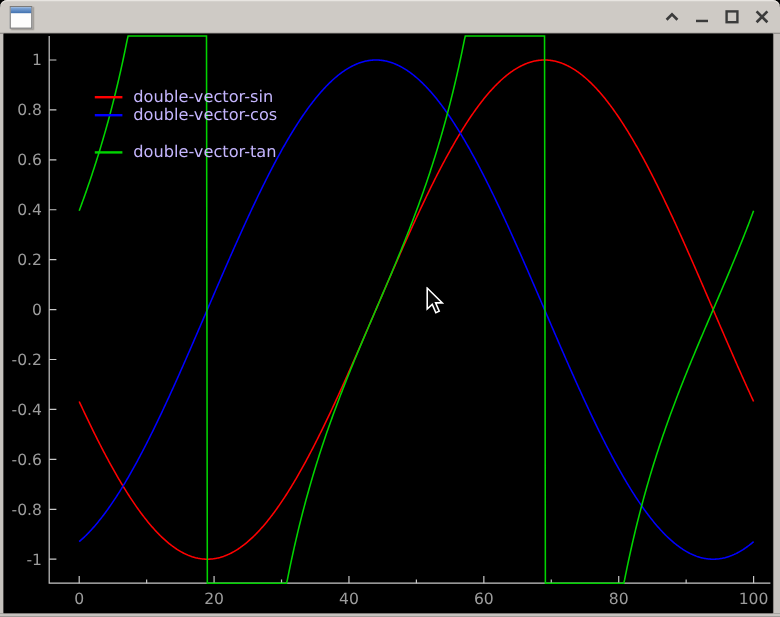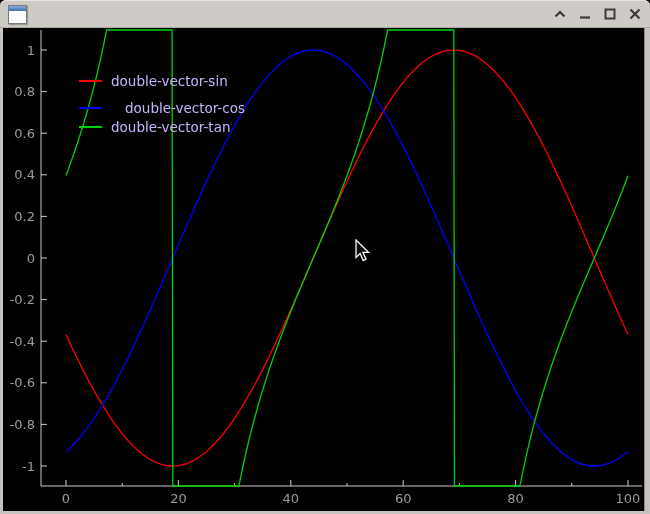--- a/index.html
+++ b/index.html
@@ -113,21 +113,21 @@
           <path d="M63.00,423.39L63.70,422.78L64.41,422.16L65.11,421.53L65.81,420.89L66.51,420.23L67.22,419.57L67.92,418.89L68.62,418.20L69.32,417.50L70.03,416.78L70.73,416.06L71.43,415.32L72.13,414.57L72.84,413.82L73.54,413.05L74.24,412.26L74.94,411.47L75.64,410.67L76.35,409.85L77.05,409.03L77.75,408.19L78.45,407.34L79.16,406.48L79.86,405.61L80.56,404.73L81.27,403.84L81.97,402.94L82.67,402.02L83.37,401.10L84.08,400.17L84.78,399.22L85.48,398.27L86.18,397.30L86.89,396.33L87.59,395.34L88.29,394.34L88.99,393.34L89.69,392.32L90.40,391.29L91.10,390.26L91.80,389.21L92.50,388.15L93.21,387.09L93.91,386.01L94.61,384.93L95.31,383.83L96.02,382.73L96.72,381.62L97.42,380.49L98.13,379.36L98.83,378.22L99.53,377.07L100.23,375.91L100.94,374.74L101.64,373.56L102.34,372.38L103.04,371.18L103.75,369.98L104.45,368.76L105.15,367.54L105.85,366.31L106.56,365.07L107.26,363.83L107.96,362.57L108.66,361.31L109.37,360.04L110.07,358.76L110.77,357.47L111.47,356.18L112.18,354.88L112.88,353.57L113.58,352.25L114.28,350.92L114.98,349.59L115.69,348.25L116.39,346.90L117.09,345.55L117.80,344.19L118.50,342.82L119.20,341.44L119.90,340.06L120.61,338.67L121.31,337.27L122.01,335.87L122.71,334.46L123.41,333.04L124.12,331.62L124.82,330.19L125.52,328.76L126.22,327.32L126.93,325.87L127.63,324.42L128.33,322.96L129.03,321.50L129.74,320.03L130.44,318.55L131.14,317.07L131.84,315.58L132.55,314.09L133.25,312.60L133.95,311.09L134.66,309.59L135.36,308.08L136.06,306.56L136.76,305.04L137.47,303.51L138.17,301.98L138.87,300.45L139.57,298.91L140.28,297.36L140.98,295.82L141.68,294.26L142.38,292.71L143.09,291.15L143.79,289.59L144.49,288.02L145.19,286.45L145.89,284.87L146.60,283.30L147.30,281.72L148.00,280.13L148.70,278.55L149.41,276.96L150.11,275.36L150.81,273.77L151.51,272.17L152.22,270.57L152.92,268.96L153.62,267.36L154.32,265.75L155.03,264.14L155.73,262.53L156.43,260.91L157.13,259.30L157.84,257.68L158.54,256.06L159.24,254.44L159.94,252.81L160.65,251.19L161.35,249.56L162.05,247.94L162.75,246.31L163.46,244.68L164.16,243.05L164.86,241.42L165.56,239.79L166.27,238.16L166.97,236.52L167.67,234.89L168.38,233.26L169.08,231.62L169.78,229.99L170.48,228.36L171.19,226.72L171.89,225.09L172.59,223.46L173.29,221.82L174.00,220.19L174.70,218.56L175.40,216.93L176.10,215.30L176.81,213.67L177.51,212.04L178.21,210.42L178.91,208.79L179.62,207.17L180.32,205.54L181.02,203.92L181.72,202.30L182.43,200.68L183.13,199.07L183.83,197.45L184.53,195.84L185.24,194.23L185.94,192.62L186.64,191.02L187.34,189.41L188.05,187.81L188.75,186.21L189.45,184.62L190.15,183.03L190.86,181.44L191.56,179.85L192.26,178.26L192.96,176.68L193.66,175.11L194.37,173.53L195.07,171.96L195.77,170.40L196.47,168.83L197.18,167.27L197.88,165.72L198.58,164.17L199.28,162.62L199.99,161.07L200.69,159.54L201.39,158.00L202.09,156.47L202.80,154.94L203.50,153.42L204.20,151.91L204.91,150.40L205.61,148.89L206.31,147.39L207.01,145.89L207.72,144.40L208.42,142.91L209.12,141.43L209.82,139.96L210.53,138.49L211.23,137.02L211.93,135.56L212.63,134.11L213.34,132.66L214.04,131.22L214.74,129.79L215.44,128.36L216.15,126.94L216.85,125.52L217.55,124.11L218.25,122.71L218.96,121.31L219.66,119.93L220.36,118.54L221.06,117.17L221.77,115.80L222.47,114.44L223.17,113.08L223.87,111.73L224.58,110.39L225.28,109.06L225.98,107.74L226.68,106.42L227.38,105.11L228.09,103.81L228.79,102.51L229.49,101.22L230.19,99.95L230.90,98.67L231.60,97.41L232.30,96.16L233.00,94.91L233.71,93.67L234.41,92.44L235.11,91.22L235.81,90.01L236.52,88.81L237.22,87.61L237.92,86.42L238.63,85.25L239.33,84.08L240.03,82.92L240.73,81.77L241.44,80.63L242.14,79.49L242.84,78.37L243.54,77.26L244.25,76.15L244.95,75.06L245.65,73.97L246.35,72.90L247.06,71.83L247.76,70.78L248.46,69.73L249.16,68.69L249.87,67.67L250.57,66.65L251.27,65.65L251.97,64.65L252.68,63.66L253.38,62.69L254.08,61.72L254.78,60.77L255.49,59.82L256.19,58.89L256.89,57.97L257.59,57.05L258.30,56.15L259.00,55.26L259.70,54.38L260.40,53.51L261.11,52.65L261.81,51.80L262.51,50.96L263.21,50.14L263.91,49.32L264.62,48.52L265.32,47.73L266.02,46.95L266.73,46.18L267.43,45.42L268.13,44.67L268.83,43.93L269.53,43.21L270.24,42.50L270.94,41.79L271.64,41.11L272.35,40.43L273.05,39.76L273.75,39.11L274.45,38.46L275.15,37.83L275.86,37.21L276.56,36.61L277.26,36.01L277.97,35.43L278.67,34.86L279.37,34.30L280.07,33.75L280.77,33.21L281.48,32.69L282.18,32.18L282.88,31.68L283.59,31.19L284.29,30.72L284.99,30.26L285.69,29.81L286.39,29.37L287.10,28.95L287.80,28.53L288.50,28.13L289.21,27.75L289.91,27.37L290.61,27.01L291.31,26.66L292.01,26.32L292.72,26.00L293.42,25.68L294.12,25.38L294.83,25.10L295.53,24.82L296.23,24.56L296.93,24.31L297.63,24.07L298.34,23.85L299.04,23.64L299.74,23.44L300.44,23.26L301.15,23.08L301.85,22.92L302.55,22.78L303.25,22.64L303.96,22.52L304.66,22.41L305.36,22.31L306.06,22.23L306.77,22.16L307.47,22.10L308.17,22.06L308.88,22.03L309.58,22.01L310.28,22.00L310.98,22.01L311.69,22.03L312.39,22.06L313.09,22.10L313.79,22.16L314.50,22.23L315.20,22.31L315.90,22.41L316.60,22.52L317.31,22.64L318.01,22.78L318.71,22.92L319.41,23.08L320.12,23.26L320.82,23.44L321.52,23.64L322.22,23.85L322.93,24.07L323.63,24.31L324.33,24.56L325.03,24.82L325.74,25.10L326.44,25.38L327.14,25.68L327.84,26.00L328.55,26.32L329.25,26.66L329.95,27.01L330.65,27.37L331.36,27.75L332.06,28.13L332.76,28.53L333.46,28.95L334.17,29.37L334.87,29.81L335.57,30.26L336.27,30.72L336.98,31.19L337.68,31.68L338.38,32.18L339.08,32.69L339.79,33.21L340.49,33.75L341.19,34.30L341.89,34.86L342.60,35.43L343.30,36.01L344.00,36.61L344.70,37.21L345.41,37.83L346.11,38.46L346.81,39.11L347.51,39.76L348.22,40.43L348.92,41.11L349.62,41.79L350.32,42.50L351.02,43.21L351.73,43.93L352.43,44.67L353.13,45.42L353.83,46.18L354.54,46.95L355.24,47.73L355.94,48.52L356.64,49.32L357.35,50.14L358.05,50.96L358.75,51.80L359.45,52.65L360.16,53.51L360.86,54.38L361.56,55.26L362.26,56.15L362.97,57.05L363.67,57.97L364.37,58.89L365.07,59.82L365.78,60.77L366.48,61.72L367.18,62.69L367.88,63.66L368.59,64.65L369.29,65.65L369.99,66.65L370.69,67.67L371.40,68.69L372.10,69.73L372.80,70.78L373.50,71.83L374.21,72.90L374.91,73.97L375.61,75.06L376.31,76.15L377.02,77.26L377.72,78.37L378.42,79.49L379.13,80.63L379.83,81.77L380.53,82.92L381.23,84.08L381.94,85.25L382.64,86.42L383.34,87.61L384.04,88.81L384.75,90.01L385.45,91.22L386.15,92.44L386.85,93.67L387.56,94.91L388.26,96.16L388.96,97.41L389.66,98.67L390.37,99.95L391.07,101.22L391.77,102.51L392.47,103.81L393.18,105.11L393.88,106.42L394.58,107.74L395.28,109.06L395.99,110.39L396.69,111.73L397.39,113.08L398.09,114.44L398.80,115.80L399.50,117.17L400.20,118.54L400.90,119.93L401.61,121.31L402.31,122.71L403.01,124.11L403.71,125.52L404.42,126.94L405.12,128.36L405.82,129.79L406.52,131.22L407.23,132.66L407.93,134.11L408.63,135.56L409.33,137.02L410.04,138.49L410.74,139.96L411.44,141.43L412.14,142.91L412.85,144.40L413.55,145.89L414.25,147.39L414.95,148.89L415.66,150.40L416.36,151.91L417.06,153.42L417.76,154.94L418.47,156.47L419.17,158.00L419.87,159.54L420.57,161.07L421.28,162.62L421.98,164.17L422.68,165.72L423.38,167.27L424.08,168.83L424.79,170.40L425.49,171.96L426.19,173.53L426.89,175.11L427.60,176.68L428.30,178.26L429.00,179.85L429.70,181.44L430.41,183.03L431.11,184.62L431.81,186.21L432.51,187.81L433.22,189.41L433.92,191.02L434.62,192.62L435.32,194.23L436.03,195.84L436.73,197.45L437.43,199.07L438.13,200.68L438.84,202.30L439.54,203.92L440.24,205.54L440.94,207.17L441.65,208.79L442.35,210.42L443.05,212.04L443.75,213.67L444.46,215.30L445.16,216.93L445.86,218.56L446.56,220.19L447.27,221.82L447.97,223.46L448.67,225.09L449.38,226.72L450.08,228.36L450.78,229.99L451.48,231.62L452.19,233.26L452.89,234.89L453.59,236.52L454.29,238.16L455.00,239.79L455.70,241.42L456.40,243.05L457.10,244.68L457.81,246.31L458.51,247.94L459.21,249.56L459.91,251.19L460.62,252.81L461.32,254.44L462.02,256.06L462.72,257.68L463.43,259.30L464.13,260.91L464.83,262.53L465.53,264.14L466.24,265.75L466.94,267.36L467.64,268.96L468.34,270.57L469.05,272.17L469.75,273.77L470.45,275.36L471.15,276.96L471.86,278.55L472.56,280.13L473.26,281.72L473.96,283.30L474.67,284.87L475.37,286.45L476.07,288.02L476.77,289.59L477.48,291.15L478.18,292.71L478.88,294.26L479.58,295.82L480.29,297.36L480.99,298.91L481.69,300.45L482.39,301.98L483.10,303.51L483.80,305.04L484.50,306.56L485.20,308.08L485.91,309.59L486.61,311.09L487.31,312.60L488.01,314.09L488.72,315.58L489.42,317.07L490.12,318.55L490.82,320.03L491.53,321.50L492.23,322.96L492.93,324.42L493.63,325.87L494.34,327.32L495.04,328.76L495.74,330.19L496.44,331.62L497.14,333.04L497.85,334.46L498.55,335.87L499.25,337.27L499.95,338.67L500.66,340.06L501.36,341.44L502.06,342.82L502.76,344.19L503.47,345.55L504.17,346.90L504.87,348.25L505.57,349.59L506.28,350.92L506.98,352.25L507.68,353.57L508.38,354.88L509.09,356.18L509.79,357.47L510.49,358.76L511.19,360.04L511.90,361.31L512.60,362.57L513.30,363.83L514.00,365.07L514.71,366.31L515.41,367.54L516.11,368.76L516.82,369.98L517.52,371.18L518.22,372.38L518.92,373.56L519.63,374.74L520.33,375.91L521.03,377.07L521.73,378.22L522.43,379.36L523.14,380.49L523.84,381.62L524.54,382.73L525.25,383.83L525.95,384.93L526.65,386.01L527.35,387.09L528.06,388.15L528.76,389.21L529.46,390.26L530.16,391.29L530.87,392.32L531.57,393.34L532.27,394.34L532.97,395.34L533.67,396.33L534.38,397.30L535.08,398.27L535.78,399.22L536.49,400.17L537.19,401.10L537.89,402.02L538.59,402.94L539.30,403.84L540.00,404.73L540.70,405.61L541.40,406.48L542.11,407.34L542.81,408.19L543.51,409.03L544.21,409.85L544.91,410.67L545.62,411.47L546.32,412.26L547.02,413.05L547.73,413.82L548.43,414.57L549.13,415.32L549.83,416.06L550.54,416.78L551.24,417.50L551.94,418.20L552.64,418.89L553.35,419.57L554.05,420.23L554.75,420.89L555.45,421.53L556.15,422.16L556.86,422.78L557.56,423.39L558.26,423.98L558.97,424.57L559.67,425.14L560.37,425.70L561.07,426.24L561.78,426.78L562.48,427.30L563.18,427.81L563.88,428.31L564.59,428.80L565.29,429.27L565.99,429.74L566.69,430.19L567.39,430.62L568.10,431.05L568.80,431.46L569.50,431.86L570.20,432.25L570.91,432.62L571.61,432.99L572.31,433.34L573.01,433.67L573.72,434.00L574.42,434.31L575.12,434.61L575.83,434.90L576.53,435.17L577.23,435.44L577.93,435.69L578.63,435.92L579.34,436.15L580.04,436.36L580.74,436.56L581.45,436.74L582.15,436.91L582.85,437.08L583.55,437.22L584.25,437.36L584.96,437.48L585.66,437.59L586.36,437.68L587.07,437.77L587.77,437.84L588.47,437.90L589.17,437.94L589.88,437.97L590.58,437.99L591.28,438.00L591.98,437.99L592.69,437.97L593.39,437.94L594.09,437.90L594.79,437.84L595.50,437.77L596.20,437.69L596.90,437.59L597.60,437.48L598.31,437.36L599.01,437.23L599.71,437.08L600.41,436.92L601.12,436.75L601.82,436.56L602.52,436.36L603.22,436.15L603.92,435.93L604.63,435.69L605.33,435.44L606.03,435.18L606.74,434.91L607.44,434.62L608.14,434.32L608.84,434.01L609.54,433.68L610.25,433.35L610.95,433.00L611.65,432.63L612.36,432.26L613.06,431.87L613.76,431.47L614.46,431.06L615.16,430.63L615.87,430.20L616.57,429.75L617.27,429.29L617.98,428.81L618.68,428.32L619.38,427.83L620.08,427.32L620.78,426.79L621.49,426.26L622.19,425.71L622.89,425.15L623.60,424.58L624.30,424.00L625.00,423.40" fill="none" stroke="#0000ff" stroke-width="1.3"></path>
           <path d="M63.00,147.63L63.70,145.73L64.41,143.82L65.11,141.90L65.81,139.97L66.51,138.02L67.22,136.06L67.92,134.09L68.62,132.10L69.32,130.10L70.03,128.08L70.73,126.05L71.43,124.00L72.13,121.93L72.84,119.85L73.54,117.75L74.24,115.63L74.94,113.49L75.64,111.34L76.35,109.16L77.05,106.97L77.75,104.75L78.45,102.52L79.16,100.26L79.86,97.98L80.56,95.67L81.27,93.35L81.97,91.00L82.67,88.62L83.37,86.22L84.08,83.79L84.78,81.34L85.48,78.86L86.18,76.35L86.89,73.81L87.59,71.24L88.29,68.63L88.99,66.00L89.69,63.34L90.40,60.64L91.10,57.90L91.80,55.13L92.50,52.33L93.21,49.48L93.91,46.60L94.61,43.67L95.31,40.71L96.02,37.70L96.72,34.65L97.42,31.55L98.13,28.41L98.83,25.21L99.53,21.97L100.23,18.68L100.94,15.33L101.64,11.93L102.34,8.47L103.04,4.96L103.75,2.00L104.45,2.00L105.15,2.00L105.85,2.00L106.56,2.00L107.26,2.00L107.96,2.00L108.66,2.00L109.37,2.00L110.07,2.00L110.77,2.00L111.47,2.00L112.18,2.00L112.88,2.00L113.58,2.00L114.28,2.00L114.98,2.00L115.69,2.00L116.39,2.00L117.09,2.00L117.80,2.00L118.50,2.00L119.20,2.00L119.90,2.00L120.61,2.00L121.31,2.00L122.01,2.00L122.71,2.00L123.41,2.00L124.12,2.00L124.82,2.00L125.52,2.00L126.22,2.00L126.93,2.00L127.63,2.00L128.33,2.00L129.03,2.00L129.74,2.00L130.44,2.00L131.14,2.00L131.84,2.00L132.55,2.00L133.25,2.00L133.95,2.00L134.66,2.00L135.36,2.00L136.06,2.00L136.76,2.00L137.47,2.00L138.17,2.00L138.87,2.00L139.57,2.00L140.28,2.00L140.98,2.00L141.68,2.00L142.38,2.00L143.09,2.00L143.79,2.00L144.49,2.00L145.19,2.00L145.89,2.00L146.60,2.00L147.30,2.00L148.00,2.00L148.70,2.00L149.41,2.00L150.11,2.00L150.81,2.00L151.51,2.00L152.22,2.00L152.92,2.00L153.62,2.00L154.32,2.00L155.03,2.00L155.73,2.00L156.43,2.00L157.13,2.00L157.84,2.00L158.54,2.00L159.24,2.00L159.94,2.00L160.65,2.00L161.35,2.00L162.05,2.00L162.75,2.00L163.46,2.00L164.16,2.00L164.86,2.00L165.56,2.00L166.27,2.00L166.97,2.00L167.67,2.00L168.38,2.00L169.08,2.00L169.78,458.00L170.48,458.00L171.19,458.00L171.89,458.00L172.59,458.00L173.29,458.00L174.00,458.00L174.70,458.00L175.40,458.00L176.10,458.00L176.81,458.00L177.51,458.00L178.21,458.00L178.91,458.00L179.62,458.00L180.32,458.00L181.02,458.00L181.72,458.00L182.43,458.00L183.13,458.00L183.83,458.00L184.53,458.00L185.24,458.00L185.94,458.00L186.64,458.00L187.34,458.00L188.05,458.00L188.75,458.00L189.45,458.00L190.15,458.00L190.86,458.00L191.56,458.00L192.26,458.00L192.96,458.00L193.66,458.00L194.37,458.00L195.07,458.00L195.77,458.00L196.47,458.00L197.18,458.00L197.88,458.00L198.58,458.00L199.28,458.00L199.99,458.00L200.69,458.00L201.39,458.00L202.09,458.00L202.80,458.00L203.50,458.00L204.20,458.00L204.91,458.00L205.61,458.00L206.31,458.00L207.01,458.00L207.72,458.00L208.42,458.00L209.12,458.00L209.82,458.00L210.53,458.00L211.23,458.00L211.93,458.00L212.63,458.00L213.34,458.00L214.04,458.00L214.74,458.00L215.44,458.00L216.15,458.00L216.85,458.00L217.55,458.00L218.25,458.00L218.96,458.00L219.66,458.00L220.36,458.00L221.06,458.00L221.77,458.00L222.47,458.00L223.17,458.00L223.87,458.00L224.58,458.00L225.28,458.00L225.98,458.00L226.68,458.00L227.38,458.00L228.09,458.00L228.79,458.00L229.49,458.00L230.19,458.00L230.90,458.00L231.60,458.00L232.30,458.00L233.00,458.00L233.71,458.00L234.41,458.00L235.11,458.00L235.81,458.00L236.52,455.00L237.22,451.49L237.92,448.03L238.63,444.63L239.33,441.28L240.03,437.99L240.73,434.75L241.44,431.56L242.14,428.41L242.84,425.32L243.54,422.26L244.25,419.26L244.95,416.29L245.65,413.37L246.35,410.49L247.06,407.64L247.76,404.83L248.46,402.07L249.16,399.33L249.87,396.63L250.57,393.97L251.27,391.33L251.97,388.73L252.68,386.16L253.38,383.63L254.08,381.11L254.78,378.63L255.49,376.18L256.19,373.75L256.89,371.35L257.59,368.98L258.30,366.63L259.00,364.30L259.70,362.00L260.40,359.72L261.11,357.46L261.81,355.22L262.51,353.01L263.21,350.81L263.91,348.64L264.62,346.48L265.32,344.34L266.02,342.23L266.73,340.13L267.43,338.04L268.13,335.98L268.83,333.93L269.53,331.89L270.24,329.88L270.94,327.87L271.64,325.89L272.35,323.91L273.05,321.95L273.75,320.01L274.45,318.07L275.15,316.15L275.86,314.25L276.56,312.35L277.26,310.47L277.97,308.59L278.67,306.73L279.37,304.88L280.07,303.04L280.77,301.21L281.48,299.39L282.18,297.58L282.88,295.78L283.59,293.99L284.29,292.20L284.99,290.43L285.69,288.66L286.39,286.90L287.10,285.15L287.80,283.40L288.50,281.67L289.21,279.93L289.91,278.21L290.61,276.49L291.31,274.78L292.01,273.07L292.72,271.37L293.42,269.68L294.12,267.99L294.83,266.30L295.53,264.62L296.23,262.94L296.93,261.27L297.63,259.60L298.34,257.94L299.04,256.28L299.74,254.62L300.44,252.96L301.15,251.31L301.85,249.66L302.55,248.01L303.25,246.37L303.96,244.73L304.66,243.09L305.36,241.45L306.06,239.81L306.77,238.17L307.47,236.54L308.17,234.90L308.88,233.27L309.58,231.63L310.28,230.00L310.98,228.37L311.69,226.73L312.39,225.10L313.09,223.46L313.79,221.83L314.50,220.19L315.20,218.55L315.90,216.91L316.60,215.27L317.31,213.63L318.01,211.99L318.71,210.34L319.41,208.69L320.12,207.04L320.82,205.38L321.52,203.72L322.22,202.06L322.93,200.40L323.63,198.73L324.33,197.06L325.03,195.38L325.74,193.70L326.44,192.01L327.14,190.32L327.84,188.63L328.55,186.93L329.25,185.22L329.95,183.51L330.65,181.79L331.36,180.07L332.06,178.33L332.76,176.60L333.46,174.85L334.17,173.10L334.87,171.34L335.57,169.57L336.27,167.80L336.98,166.01L337.68,164.22L338.38,162.42L339.08,160.61L339.79,158.79L340.49,156.96L341.19,155.12L341.89,153.27L342.60,151.41L343.30,149.53L344.00,147.65L344.70,145.75L345.41,143.85L346.11,141.93L346.81,139.99L347.51,138.05L348.22,136.09L348.92,134.11L349.62,132.13L350.32,130.12L351.02,128.11L351.73,126.07L352.43,124.02L353.13,121.96L353.83,119.87L354.54,117.77L355.24,115.66L355.94,113.52L356.64,111.36L357.35,109.19L358.05,106.99L358.75,104.78L359.45,102.54L360.16,100.28L360.86,98.00L361.56,95.70L362.26,93.37L362.97,91.02L363.67,88.65L364.37,86.25L365.07,83.82L365.78,81.37L366.48,78.89L367.18,76.37L367.88,73.84L368.59,71.27L369.29,68.67L369.99,66.03L370.69,63.37L371.40,60.67L372.10,57.93L372.80,55.17L373.50,52.36L374.21,49.51L374.91,46.63L375.61,43.71L376.31,40.74L377.02,37.74L377.72,34.68L378.42,31.59L379.13,28.44L379.83,25.25L380.53,22.01L381.23,18.72L381.94,15.37L382.64,11.97L383.34,8.51L384.04,5.00L384.75,2.00L385.45,2.00L386.15,2.00L386.85,2.00L387.56,2.00L388.26,2.00L388.96,2.00L389.66,2.00L390.37,2.00L391.07,2.00L391.77,2.00L392.47,2.00L393.18,2.00L393.88,2.00L394.58,2.00L395.28,2.00L395.99,2.00L396.69,2.00L397.39,2.00L398.09,2.00L398.80,2.00L399.50,2.00L400.20,2.00L400.90,2.00L401.61,2.00L402.31,2.00L403.01,2.00L403.71,2.00L404.42,2.00L405.12,2.00L405.82,2.00L406.52,2.00L407.23,2.00L407.93,2.00L408.63,2.00L409.33,2.00L410.04,2.00L410.74,2.00L411.44,2.00L412.14,2.00L412.85,2.00L413.55,2.00L414.25,2.00L414.95,2.00L415.66,2.00L416.36,2.00L417.06,2.00L417.76,2.00L418.47,2.00L419.17,2.00L419.87,2.00L420.57,2.00L421.28,2.00L421.98,2.00L422.68,2.00L423.38,2.00L424.08,2.00L424.79,2.00L425.49,2.00L426.19,2.00L426.89,2.00L427.60,2.00L428.30,2.00L429.00,2.00L429.70,2.00L430.41,2.00L431.11,2.00L431.81,2.00L432.51,2.00L433.22,2.00L433.92,2.00L434.62,2.00L435.32,2.00L436.03,2.00L436.73,2.00L437.43,2.00L438.13,2.00L438.84,2.00L439.54,2.00L440.24,2.00L440.94,2.00L441.65,2.00L442.35,2.00L443.05,2.00L443.75,2.00L444.46,2.00L445.16,2.00L445.86,2.00L446.56,2.00L447.27,2.00L447.97,2.00L448.67,2.00L449.38,2.00L450.08,2.00L450.78,2.00L451.48,458.00L452.19,458.00L452.89,458.00L453.59,458.00L454.29,458.00L455.00,458.00L455.70,458.00L456.40,458.00L457.10,458.00L457.81,458.00L458.51,458.00L459.21,458.00L459.91,458.00L460.62,458.00L461.32,458.00L462.02,458.00L462.72,458.00L463.43,458.00L464.13,458.00L464.83,458.00L465.53,458.00L466.24,458.00L466.94,458.00L467.64,458.00L468.34,458.00L469.05,458.00L469.75,458.00L470.45,458.00L471.15,458.00L471.86,458.00L472.56,458.00L473.26,458.00L473.96,458.00L474.67,458.00L475.37,458.00L476.07,458.00L476.77,458.00L477.48,458.00L478.18,458.00L478.88,458.00L479.58,458.00L480.29,458.00L480.99,458.00L481.69,458.00L482.39,458.00L483.10,458.00L483.80,458.00L484.50,458.00L485.20,458.00L485.91,458.00L486.61,458.00L487.31,458.00L488.01,458.00L488.72,458.00L489.42,458.00L490.12,458.00L490.82,458.00L491.53,458.00L492.23,458.00L492.93,458.00L493.63,458.00L494.34,458.00L495.04,458.00L495.74,458.00L496.44,458.00L497.14,458.00L497.85,458.00L498.55,458.00L499.25,458.00L499.95,458.00L500.66,458.00L501.36,458.00L502.06,458.00L502.76,458.00L503.47,458.00L504.17,458.00L504.87,458.00L505.57,458.00L506.28,458.00L506.98,458.00L507.68,458.00L508.38,458.00L509.09,458.00L509.79,458.00L510.49,458.00L511.19,458.00L511.90,458.00L512.60,458.00L513.30,458.00L514.00,458.00L514.71,458.00L515.41,458.00L516.11,458.00L516.82,458.00L517.52,455.04L518.22,451.53L518.92,448.07L519.63,444.67L520.33,441.32L521.03,438.03L521.73,434.79L522.43,431.59L523.14,428.45L523.84,425.35L524.54,422.30L525.25,419.29L525.95,416.33L526.65,413.40L527.35,410.52L528.06,407.67L528.76,404.87L529.46,402.10L530.16,399.36L530.87,396.66L531.57,394.00L532.27,391.37L532.97,388.76L533.67,386.19L534.38,383.65L535.08,381.14L535.78,378.66L536.49,376.21L537.19,373.78L537.89,371.38L538.59,369.00L539.30,366.65L540.00,364.33L540.70,362.02L541.40,359.74L542.11,357.48L542.81,355.25L543.51,353.03L544.21,350.84L544.91,348.66L545.62,346.51L546.32,344.37L547.02,342.25L547.73,340.15L548.43,338.07L549.13,336.00L549.83,333.95L550.54,331.92L551.24,329.90L551.94,327.90L552.64,325.91L553.35,323.94L554.05,321.98L554.75,320.03L555.45,318.10L556.15,316.18L556.86,314.27L557.56,312.37L558.26,310.49L558.97,308.62L559.67,306.75L560.37,304.90L561.07,303.06L561.78,301.23L562.48,299.41L563.18,297.60L563.88,295.80L564.59,294.01L565.29,292.22L565.99,290.45L566.69,288.68L567.39,286.92L568.10,285.17L568.80,283.42L569.50,281.69L570.20,279.96L570.91,278.23L571.61,276.51L572.31,274.80L573.01,273.09L573.72,271.39L574.42,269.70L575.12,268.01L575.83,266.32L576.53,264.64L577.23,262.96L577.93,261.29L578.63,259.62L579.34,257.96L580.04,256.30L580.74,254.64L581.45,252.98L582.15,251.33L582.85,249.68L583.55,248.03L584.25,246.39L584.96,244.75L585.66,243.11L586.36,241.47L587.07,239.83L587.77,238.19L588.47,236.56L589.17,234.92L589.88,233.29L590.58,231.65L591.28,230.02L591.98,228.39L592.69,226.75L593.39,225.12L594.09,223.48L594.79,221.85L595.50,220.21L596.20,218.57L596.90,216.93L597.60,215.29L598.31,213.65L599.01,212.01L599.71,210.36L600.41,208.71L601.12,207.06L601.82,205.40L602.52,203.74L603.22,202.08L603.92,200.42L604.63,198.75L605.33,197.08L606.03,195.40L606.74,193.72L607.44,192.03L608.14,190.34L608.84,188.65L609.54,186.95L610.25,185.24L610.95,183.53L611.65,181.81L612.36,180.09L613.06,178.35L613.76,176.62L614.46,174.87L615.16,173.12L615.87,171.36L616.57,169.59L617.27,167.82L617.98,166.03L618.68,164.24L619.38,162.44L620.08,160.63L620.78,158.81L621.49,156.98L622.19,155.14L622.89,153.29L623.60,151.43L624.30,149.56L625.00,147.67" fill="none" stroke="#00d400" stroke-width="1.3"></path>
         </g>
     </svg>
 
     <div id="legend">
         <div class="legend-row" style="left: 76px; top: 45px;">
           <span class="legend-swatch" style="border-top-color: rgb(255, 0, 0);"></span>
           <span class="legend-label">double-vector-sin</span>
         </div>
-        <div class="legend-row" style="left: 76px; top: 72px; gap: 14px;">
+        <div class="legend-row" style="left: 76px; top: 60px;">
           <span class="legend-swatch" style="border-top-color: rgb(0, 0, 255);"></span>
           <span class="legend-label">double-vector-cos</span>
         </div>
         <div class="legend-row" style="left: 76px; top: 91px;">
           <span class="legend-swatch" style="border-top-color: rgb(0, 212, 0);"></span>
           <span class="legend-label">double-vector-tan</span>
         </div>
       </div>
 
     <svg id="cursor" width="16" height="24" viewBox="0 0 16 24">

